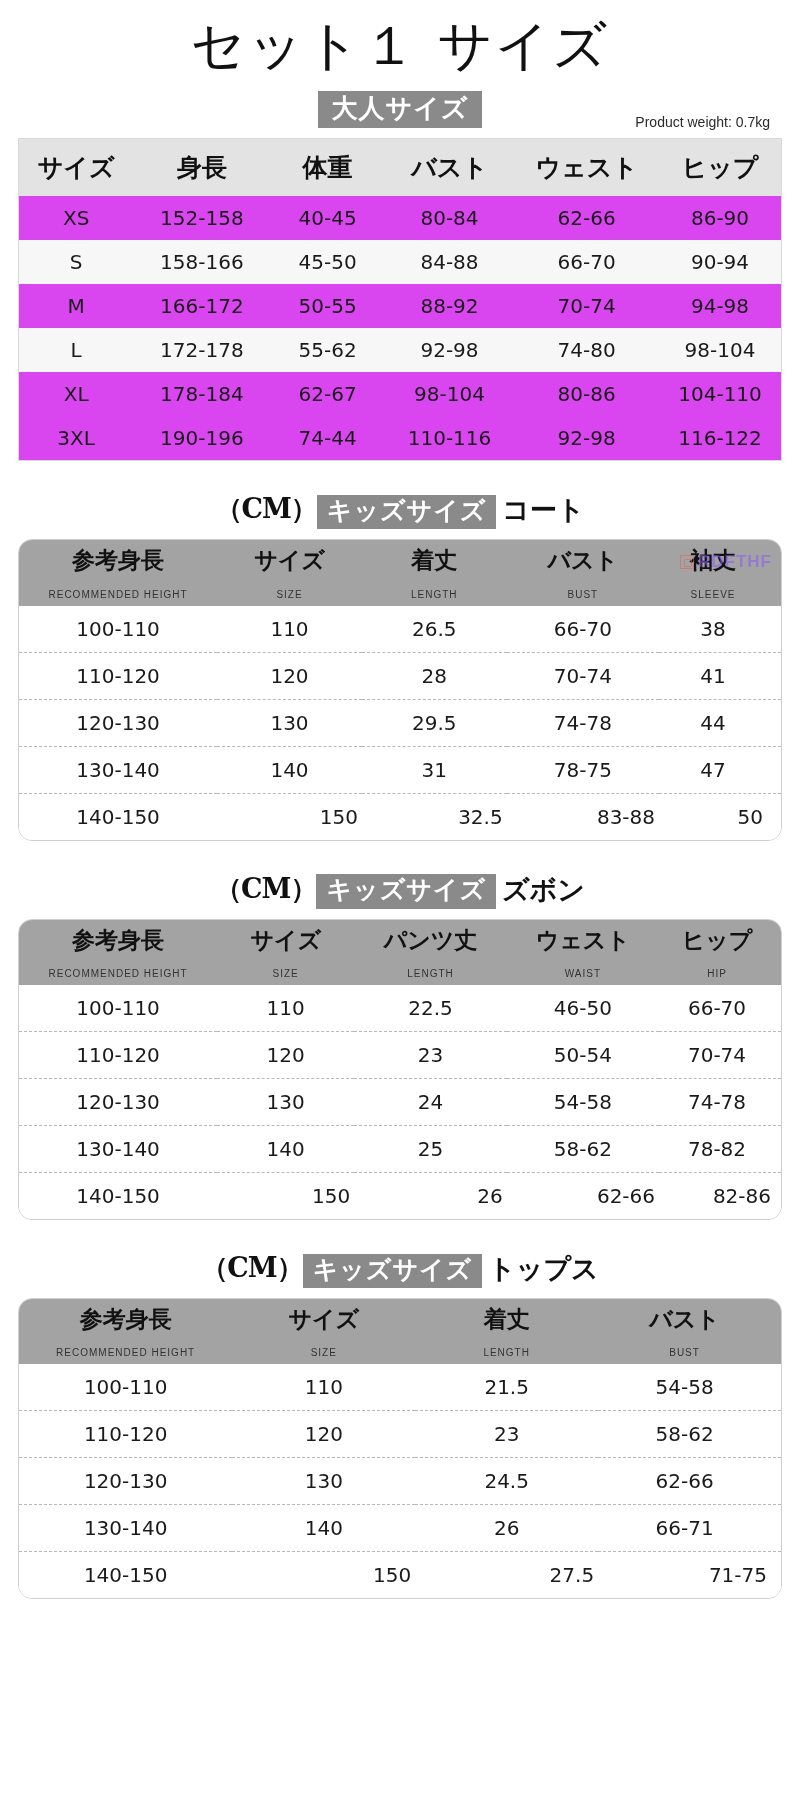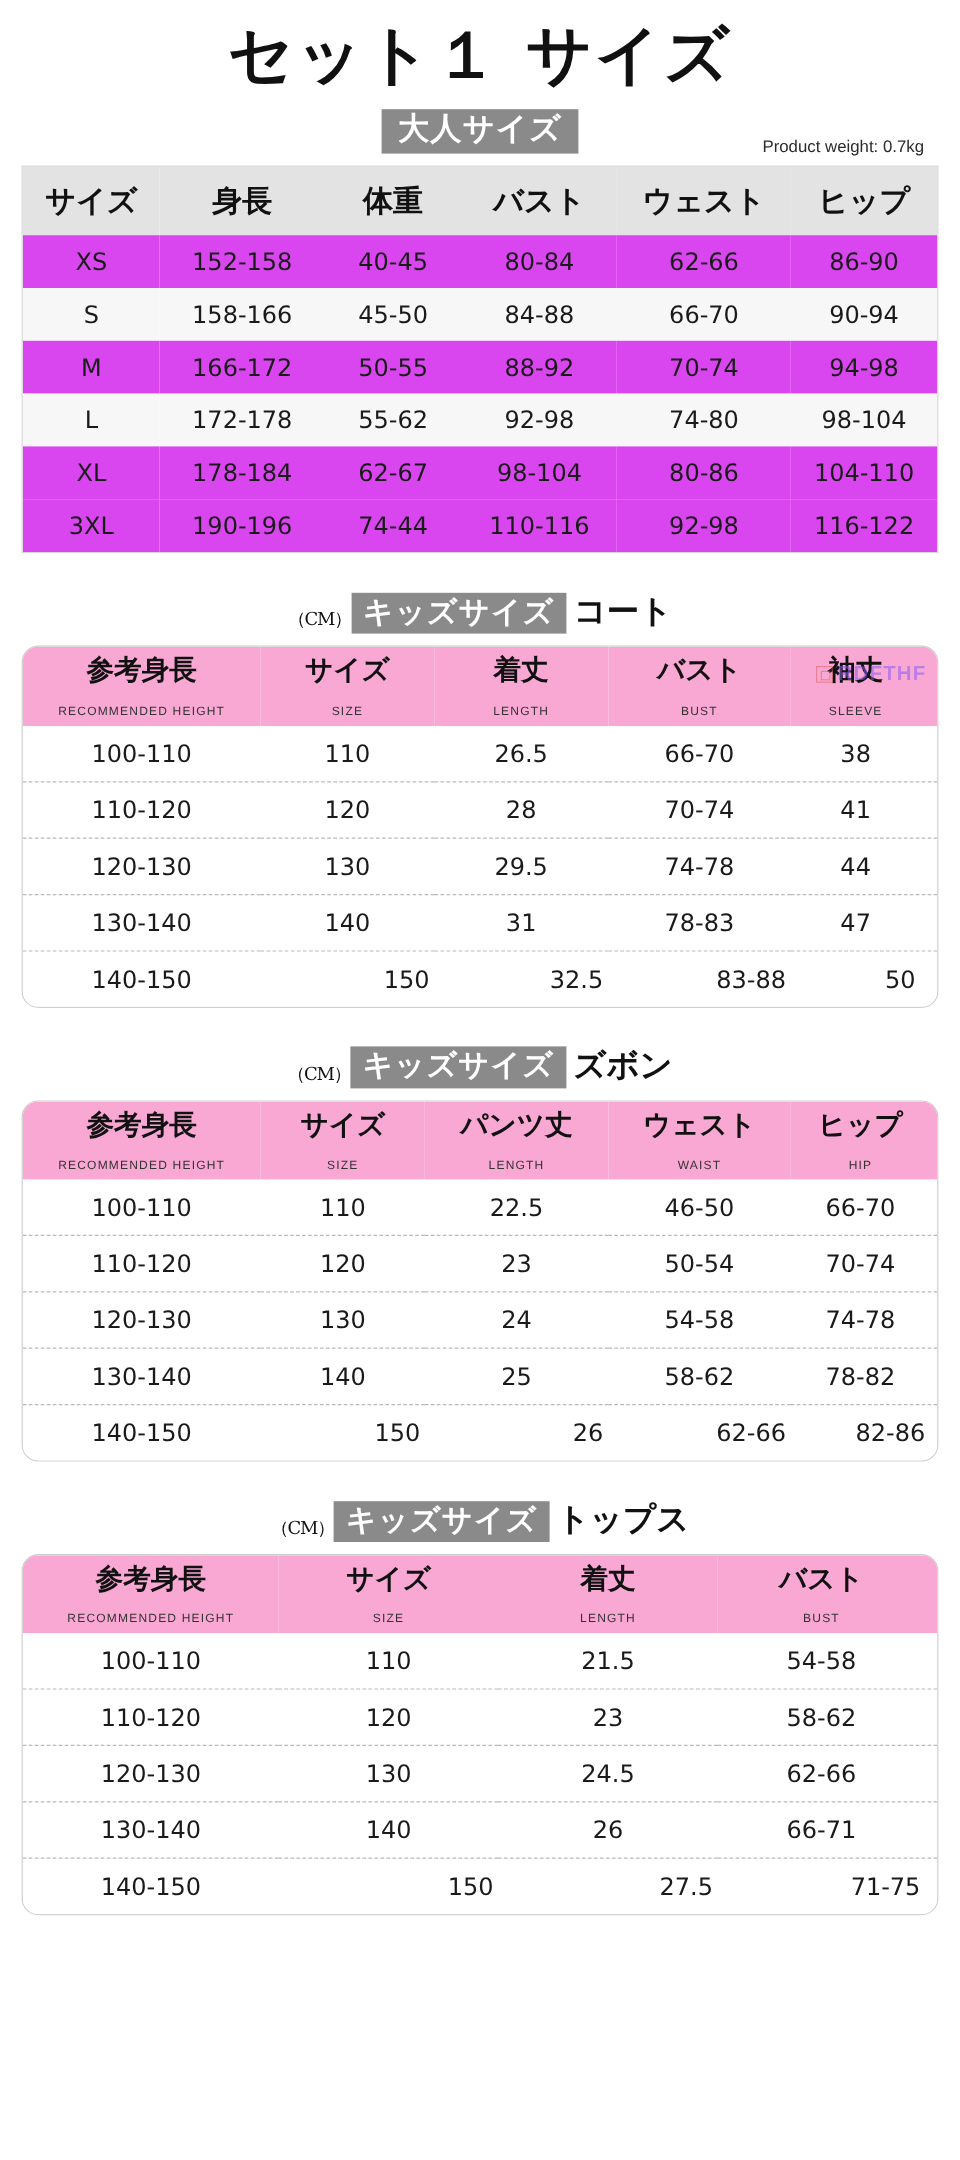--- a/index.html
+++ b/index.html
@@ -15,40 +15,40 @@
     min-height: 1800px;
     position: relative;
     padding: 0;
     background: #fff;
   }
 
   
   .main-title {
     text-align: center;
     font-size: 54px;
-    font-weight: 700;
+    font-weight: 400;
     letter-spacing: 2px;
     padding-top: 10px;
     padding-bottom: 8px;
     color: #111;
     font-family: "DejaVu Sans", sans-serif;
   }
 
   
   .sec-head {
     display: flex;
     align-items: flex-end;
     justify-content: center;
     gap: 0px;
     padding: 0 28px 6px 28px;
     position: relative;
   }
   .cm-label {
-    font-size: 15px;
-    font-weight: 400;
+    font-size: 27px;
+    font-weight: 700;
     font-family: "DejaVu Serif", serif;
     color: #111;
     padding-bottom: 2px;
     letter-spacing: -1px;
     text-align: center;
   }
   .tag {
     background: #8a8a8a;
     color: #ffffff;
     font-size: 25px;
@@ -114,21 +114,21 @@
     border-radius: 14px;
     overflow: hidden;
     background: #fff;
   }
   table.kids {
     width: 100%;
     border-collapse: collapse;
     font-family: "DejaVu Sans", sans-serif;
   }
   table.kids thead th {
-    background: #f9a8d4;
+    background: #a3a3a3;
     padding: 8px 4px 6px 4px;
     text-align: center;
     vertical-align: middle;
   }
   .th-jp {
     display: block;
     font-size: 23px;
     font-weight: 700;
     color: #111;
     line-height: 1.1;
@@ -334,21 +334,21 @@
             <td>120-130</td>
             <td>130</td>
             <td>29.5</td>
             <td>74-78</td>
             <td>44</td>
           </tr>
           <tr>
             <td>130-140</td>
             <td>140</td>
             <td>31</td>
-            <td>78-83</td>
+            <td>78-75</td>
             <td>47</td>
           </tr>
           <tr>
             <td>140-150</td>
             <td>150</td>
             <td>32.5</td>
             <td>83-88</td>
             <td>50</td>
           </tr>
         </tbody>

